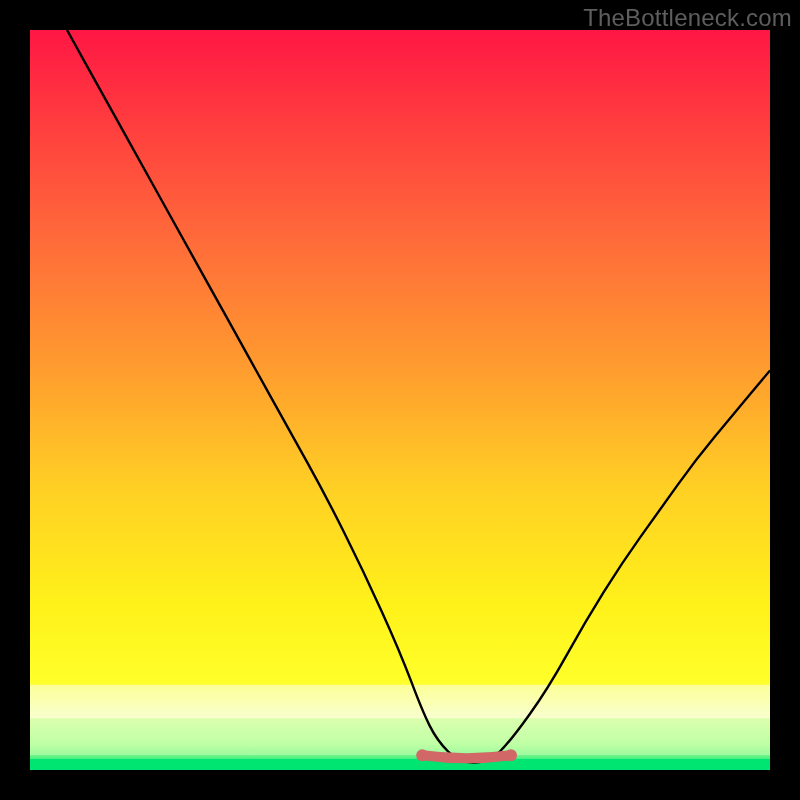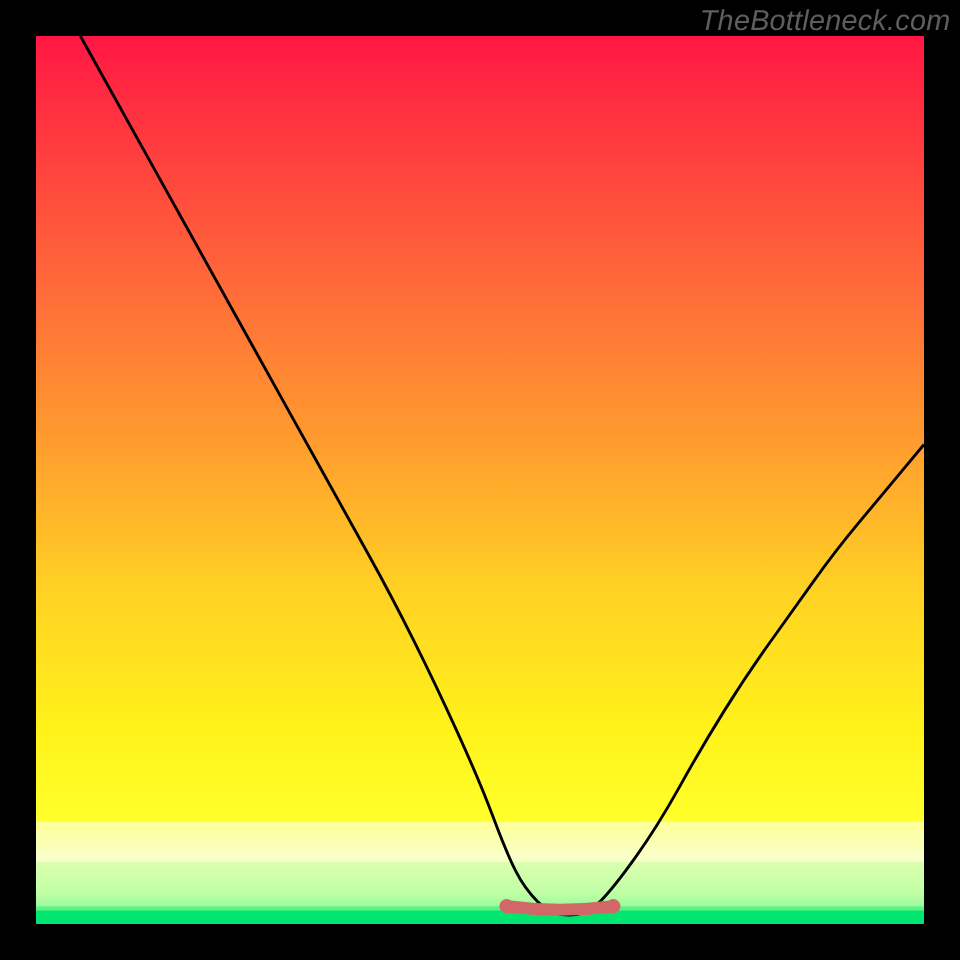--- a/index.html
+++ b/index.html
@@ -9,21 +9,20 @@
     height: 800px;
     overflow: hidden;
     background: #000;
     font-family: Arial, Helvetica, sans-serif;
   }
   .frame {
     position: relative;
     width: 800px;
     height: 800px;
     background: #000;
-    font-style: italic;
   }
   .plot-area {
     position: absolute;
     left: 30px;
     top: 30px;
     width: 740px;
     height: 740px;
     overflow: hidden;
   }
   .gradient-bg {

